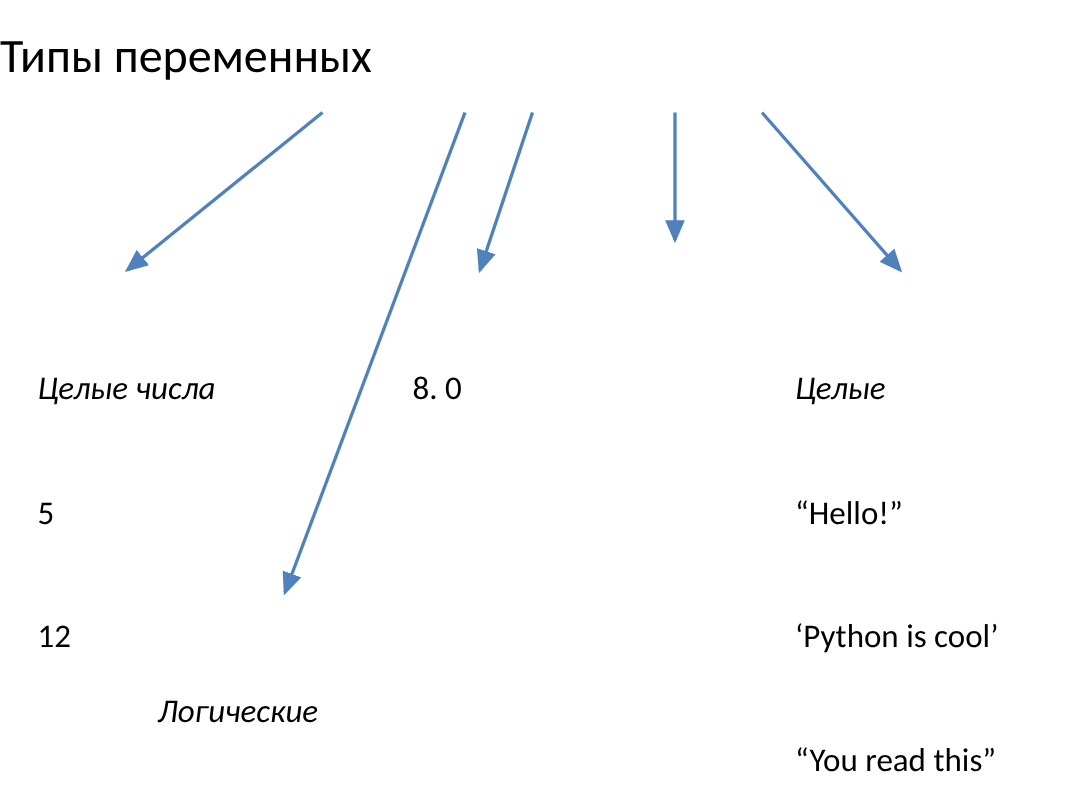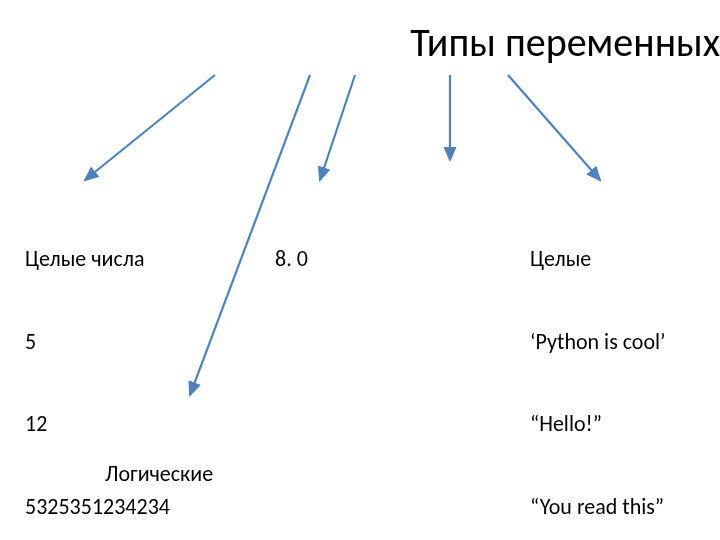--- a/index.html
+++ b/index.html
@@ -15,32 +15,33 @@
   .slide {
     position: relative;
     width: 720px;
     height: 540px;
   }
   .title {
     position: absolute;
     top: 18px;
     left: 0;
     right: 0;
-    text-align: right;
-    font-size: 40px;
+    text-align: left;
+    font-size: 32px;
     font-weight: 400;
   }
   .block {
     position: absolute;
     font-size: 22px;
     line-height: 1.25;
     white-space: pre;
   }
   .block .heading {
     display: block;
+    font-style: italic;
   }
   .block .line {
     display: block;
   }
   svg.arrows {
     position: absolute;
     top: 0;
     left: 0;
     width: 720px;
     height: 540px;
@@ -69,31 +70,30 @@
 
     <line x1="450" y1="75" x2="450" y2="160" stroke="#4F81BD" stroke-width="2.2" marker-end="url(#arrowhead)"></line>
 
     <line x1="508" y1="75" x2="600" y2="180" stroke="#4F81BD" stroke-width="2.2" marker-end="url(#arrowhead)"></line>
   </svg>
 
   <div class="block" style="left:25px; top:190px;">
     <span class="heading">Целые числа</span>
     <span class="line">5</span>
     <span class="line">12</span>
-    <span class="line">5325351234234</span>
   </div>
 
   <div class="block" style="left:275px; top:190px;">
     <span class="line">8. 0</span>
   </div>
 
   <div class="block" style="left:530px; top:190px;">
     <span class="heading">Целые</span>
+    <span class="line">“Hello!”</span>
     <span class="line">‘Python is cool’</span>
-    <span class="line">“Hello!”</span>
     <span class="line">“You read this”</span>
     
   </div>
 
   <div class="block" style="left:105px; top:405px;">
     <span class="heading">Логические</span>
     
     
   </div>
 

